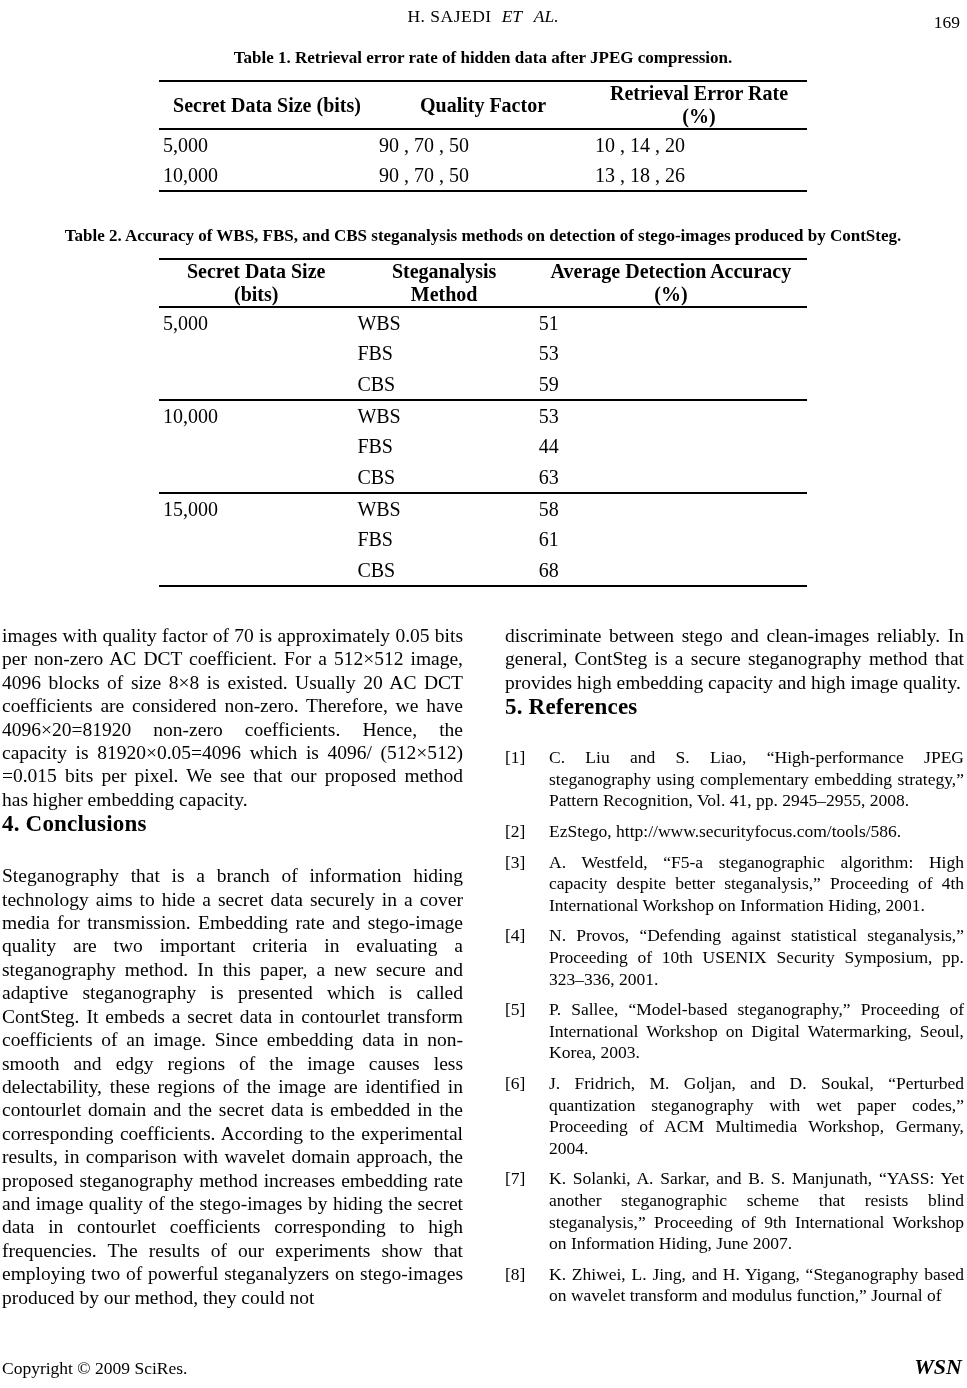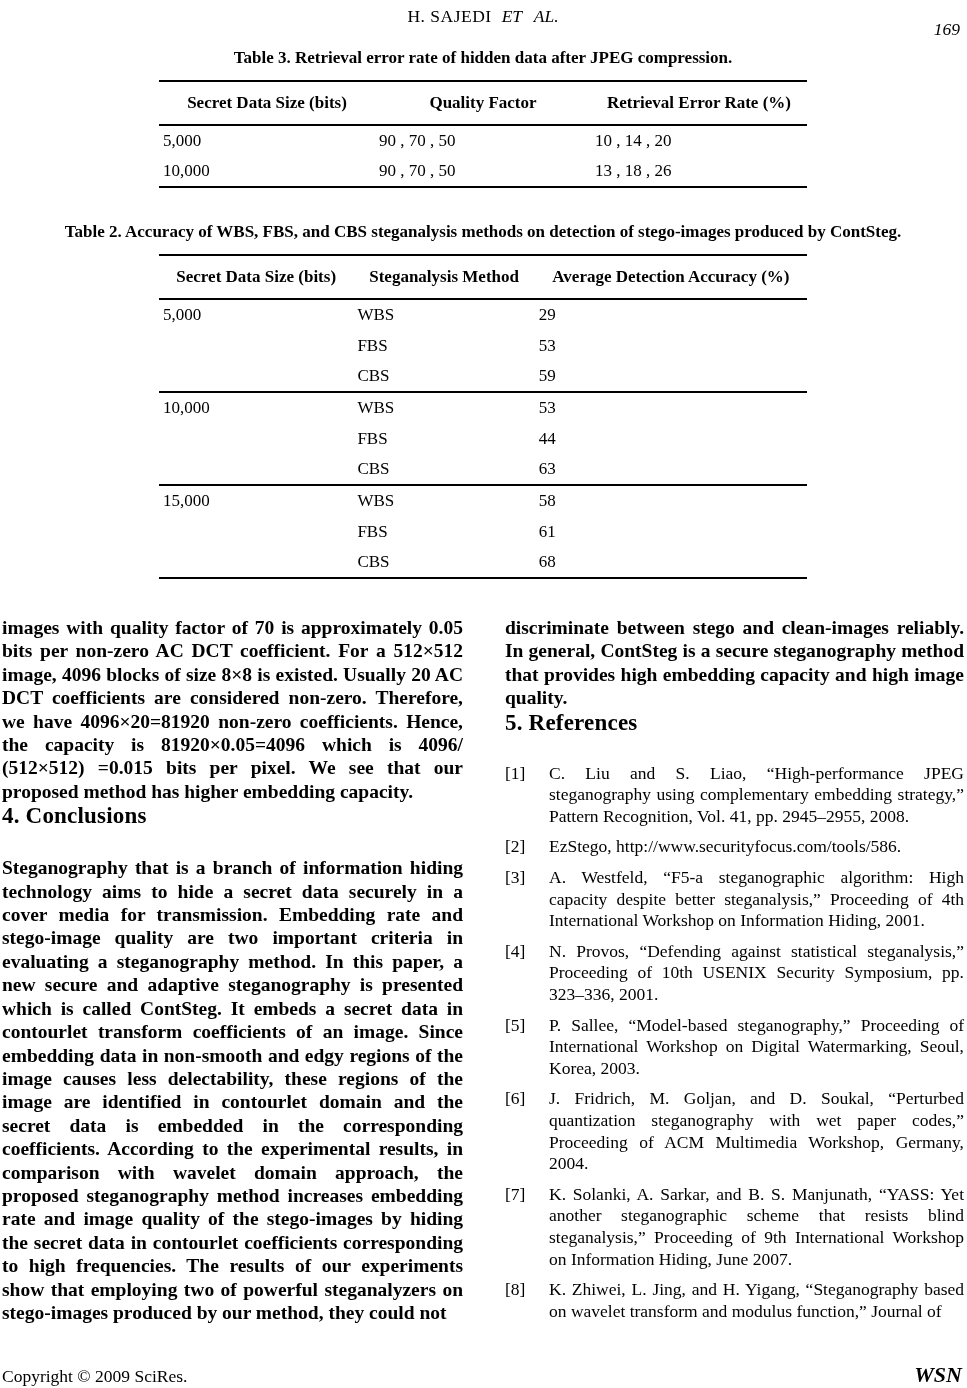--- a/index.html
+++ b/index.html
@@ -10,81 +10,81 @@
     color:#000;
     position:relative;
     overflow:hidden;
   }
   .page { width:100%; height:100%; padding:6px 3px 0 2px; position:relative; }
 
   
   .running-head { position:relative; text-align:center; font-size:17.5px; height:22px; }
   .running-head .authors { letter-spacing:0.5px; }
   .running-head .etal { font-style:italic; margin-left:10px; word-spacing:8px; }
-  .running-head .pagenum { position:absolute; right:4px; top:13px;font-style:italic; }
+  .running-head .pagenum { position:absolute; right:4px; top:6px; }
 
   
   .caption { text-align:center; font-weight:bold; font-size:17px; }
   .caption-1 { margin-top:20px; }
   .caption-2 { margin-top:34px; }
 
   
   table.datatable {
     width:648px; margin:12px auto 0 auto;
     border-collapse:collapse;
     border-top:2px solid #000; border-bottom:2px solid #000;
-    font-size:17px;
+    font-size:20px;
   }
   table.datatable thead th {
     font-weight:bold; text-align:center; vertical-align:middle;
     height:44px; border-bottom:2px solid #000; padding:0 4px;
   }
   table.datatable td { vertical-align:middle; height:31px; padding:0 4px; }
   table.datatable tbody.group + tbody.group { border-top:2px solid #000; }
   #table1 th, #table1 td { width:33.33%; }
   #table2 .c1 { width:30%; } #table2 .c2 { width:28%; } #table2 .c3 { width:42%; }
 
   
   .columns { display:flex; margin-top:37px; }
   .col-left  { width:461px; }
   .gutter { width:42px; }
   .col-right { width:459px; }
   .body-par {
-    font-size:19.5px; line-height:23.4px; text-align:justify;font-weight:bold;
+    font-size:19.5px; line-height:23.4px; text-align:justify;
   }
   h2.sect {
     font-size:23px; font-weight:bold;
     margin-bottom:27px;
     letter-spacing:0.2px;
   }
   
   .ref-list { margin-top:1px; }
   .ref-item { display:flex; margin-bottom:9px; font-size:17.5px; line-height:21.6px; }
   .ref-num { width:44px; flex:0 0 44px; }
   .ref-text { flex:1; text-align:justify; }
 
   
   .footer {
-    position:absolute; left:2px; right:5px; bottom:0;
+    position:absolute; left:2px; right:5px; bottom:8px;
     display:flex; justify-content:space-between; align-items:baseline;
     font-size:17.5px;
   }
   .journal-mark { font-weight:bold; font-style:italic; font-size:22px; }
 </style>
 </head>
 <body>
 
 <div class="page">
 
   <div class="running-head">
     <span class="authors">H. SAJEDI</span><span class="etal">ET AL.</span>
     <span class="pagenum">169</span>
   </div>
 
-  <div class="caption caption-1">Table 3. Retrieval error rate of hidden data after JPEG compression.</div>
+  <div class="caption caption-1">Table 1. Retrieval error rate of hidden data after JPEG compression.</div>
   <table class="datatable" id="table1">
     <thead>
       <tr>
         <th>Secret Data Size (bits)</th>
         <th>Quality Factor</th>
         <th>Retrieval Error Rate (%)</th>
       </tr>
     </thead>
     <tbody>
       <tr>
@@ -106,21 +106,21 @@
       <tr>
         <th class="c1">Secret Data Size (bits)</th>
         <th class="c2">Steganalysis Method</th>
         <th class="c3">Average Detection Accuracy (%)</th>
       </tr>
     </thead>
     <tbody class="group">
       <tr>
         <td class="c1">5,000</td>
         <td class="c2">WBS</td>
-        <td class="c3">29</td>
+        <td class="c3">51</td>
       </tr>
       <tr>
         <td class="c1"></td>
         <td class="c2">FBS</td>
         <td class="c3">53</td>
       </tr>
       <tr>
         <td class="c1"></td>
         <td class="c2">CBS</td>
         <td class="c3">59</td>

